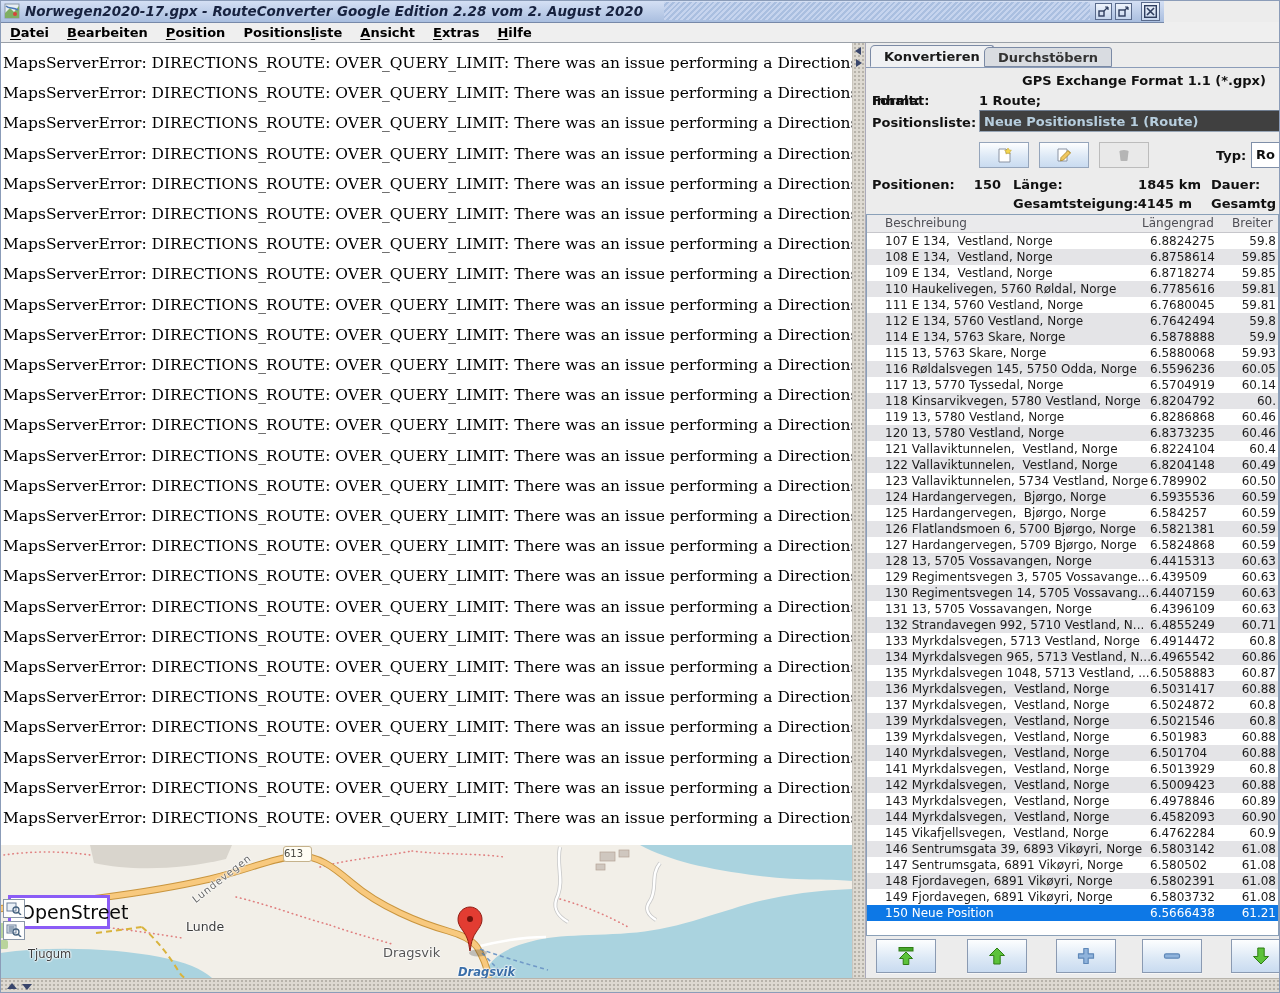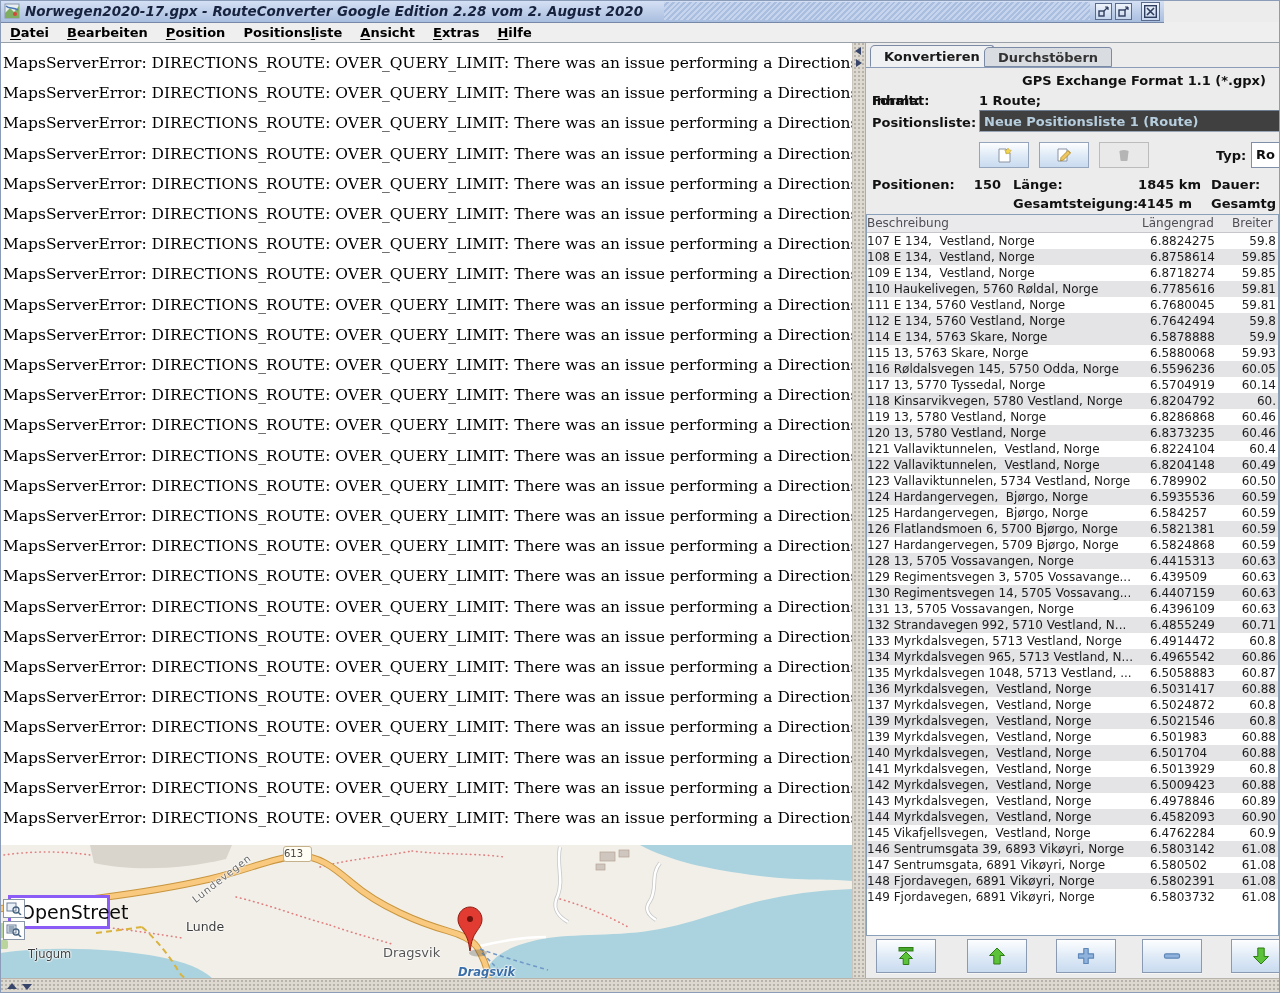--- a/index.html
+++ b/index.html
@@ -81,21 +81,21 @@
     border:1px solid #7f8fa8;font-weight:bold;font-size:13px;color:#111;padding:4px 0 0 4px;}
 
   
   .ptable{position:absolute;left:2px;top:172px;width:413px;height:722px;box-sizing:border-box;
     border:1px solid #8aa0b8;background:#fff;font-size:12px;overflow:hidden;}
   .thead{display:flex;height:17px;line-height:16px;background:#eaeaec;color:#4e4e55;
     border-bottom:1px solid #c6c6cb;}
   .trow{display:flex;height:16px;line-height:16px;color:#1c1c1c;}
   .trow.alt{background:var(--row_alt);}
   .trow.selected{background:var(--selection_blue);color:#fff;}
-  .c-desc{flex:1;padding-left:0;overflow:hidden;white-space:pre;}
+  .c-desc{flex:1;padding-left:18px;overflow:hidden;white-space:pre;}
   .c-lon{width:82px;text-align:left;white-space:pre;overflow:hidden;}
   .c-lat{width:44px;text-align:right;padding-right:2px;white-space:pre;overflow:hidden;}
 
   
   .tbtn{position:absolute;top:897px;width:60px;height:34px;box-sizing:border-box;
     background:linear-gradient(#fdfeff,#dde9f6 55%,#c9dbf0);border:1px solid #8a9ab2;
     box-shadow:0 1px 0 #f6f6f6;display:flex;align-items:center;justify-content:center;}
 </style>
 </head>
 <body>
@@ -519,20 +519,25 @@
         <div class="trow alt">
           <span class="c-desc">148 Fjordavegen, 6891 Vikøyri, Norge</span>
           <span class="c-lon">6.5802391</span>
           <span class="c-lat">61.08</span>
         </div>
         <div class="trow">
           <span class="c-desc">149 Fjordavegen, 6891 Vikøyri, Norge</span>
           <span class="c-lon">6.5803732</span>
           <span class="c-lat">61.08</span>
         </div>
+        <div class="trow alt selected">
+          <span class="c-desc">150 Neue Position</span>
+          <span class="c-lon">6.5666438</span>
+          <span class="c-lat">61.21</span>
+        </div>
       </div>
   </div>
 
   <div class="tbtn" style="left:12px;">
     <svg width="22" height="22" viewBox="0 0 22 22">
       <rect x="4" y="2.5" width="14" height="3.5" fill="#46a82c" stroke="#2e7d14" stroke-width="1"></rect>
       <path d="M11,7 L17.5,13.5 H13.8 V19.5 H8.2 V13.5 H4.5 Z" fill="#5cc23a" stroke="#2e7d14" stroke-width="1" stroke-linejoin="round"></path>
     </svg>
   </div>
   <div class="tbtn" style="left:103px;">

